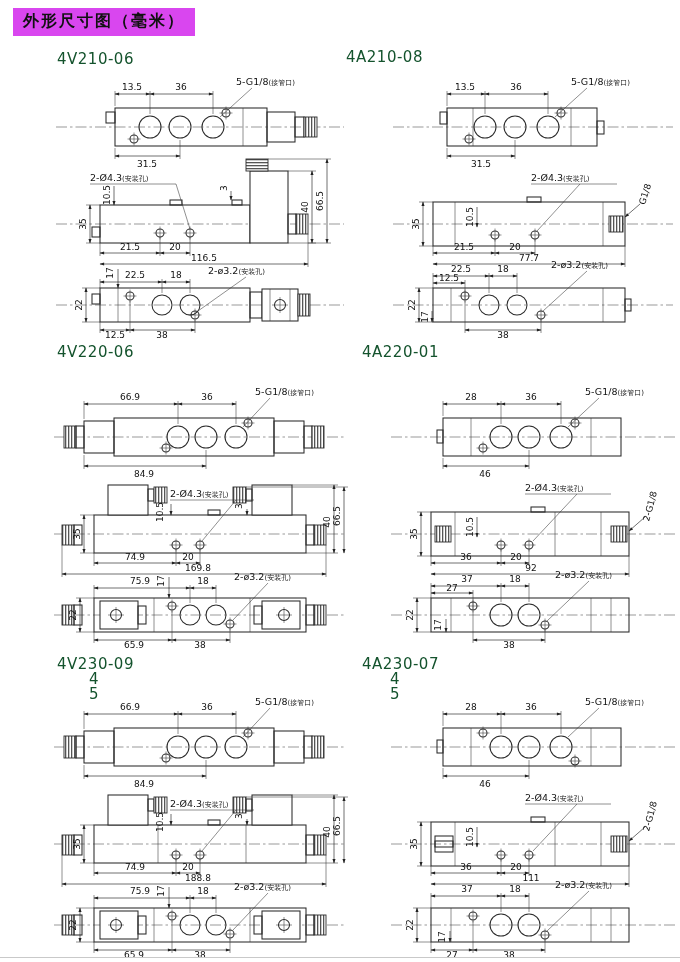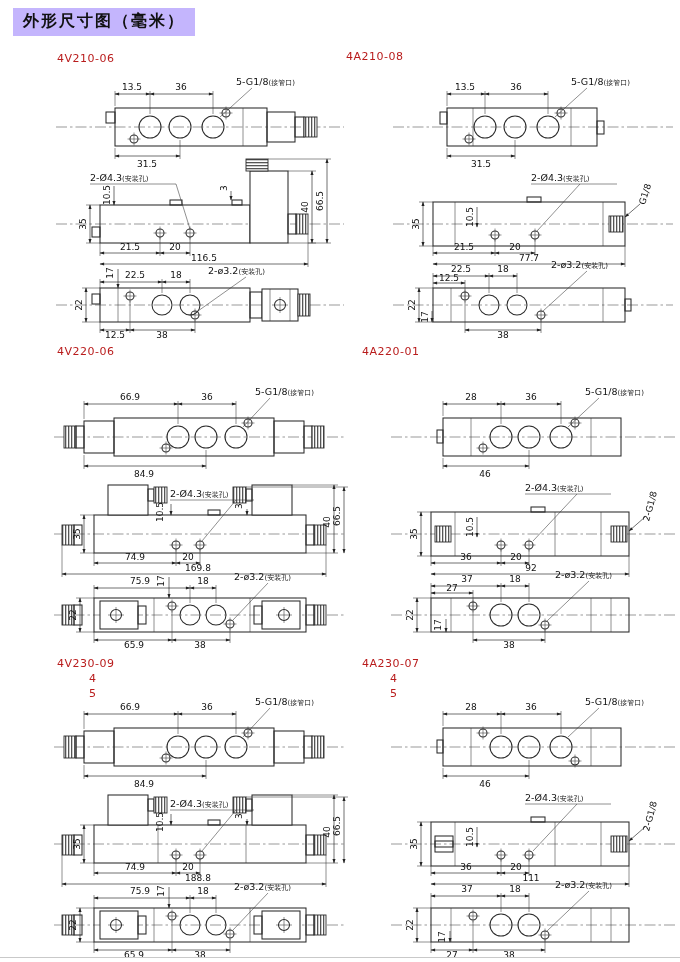--- a/index.html
+++ b/index.html
@@ -1,20 +1,20 @@
 <!DOCTYPE html>
 <html><head>
 <meta charset="utf-8">
 <style>
 *{margin:0;padding:0;box-sizing:border-box}
 html,body{width:680px;height:962px;background:#fff}
 body{font-family:"DejaVu Sans",sans-serif;position:relative}
 .canvas{position:absolute;inset:0;background:#fff;overflow:hidden}
-.title{position:absolute;left:13px;top:8px;background:#c4b5fd;color:#111;font-size:16px;font-weight:bold;padding:3px 10px 4px;letter-spacing:2px}
-.model{position:absolute;font-size:11px;color:#b91c1c;letter-spacing:.5px;line-height:14px}
+.title{position:absolute;left:13px;top:8px;background:#d946ef;color:#111;font-size:16px;font-weight:bold;padding:3px 10px 4px;letter-spacing:2px}
+.model{position:absolute;font-size:15px;color:#14532d;letter-spacing:.5px;line-height:14px}
 .model .vline{margin-top:1px}
 .v-ind-l{margin-left:32px}
 .v-ind-r{margin-left:28px}
 svg{position:absolute;overflow:visible}
 svg text{font-family:"DejaVu Sans",sans-serif}
 .e{fill:none;stroke:#2b2b2b;stroke-width:1.05}
 .ew{fill:#fff;stroke:#2b2b2b;stroke-width:1.05}
 .rib{stroke:#2b2b2b;stroke-width:.9;fill:url(#rv)}
 .ribh{stroke:#2b2b2b;stroke-width:.9;fill:url(#rh)}
 .cl{stroke:#555;stroke-width:.6;stroke-dasharray:11 3 2.5 3;fill:none}

